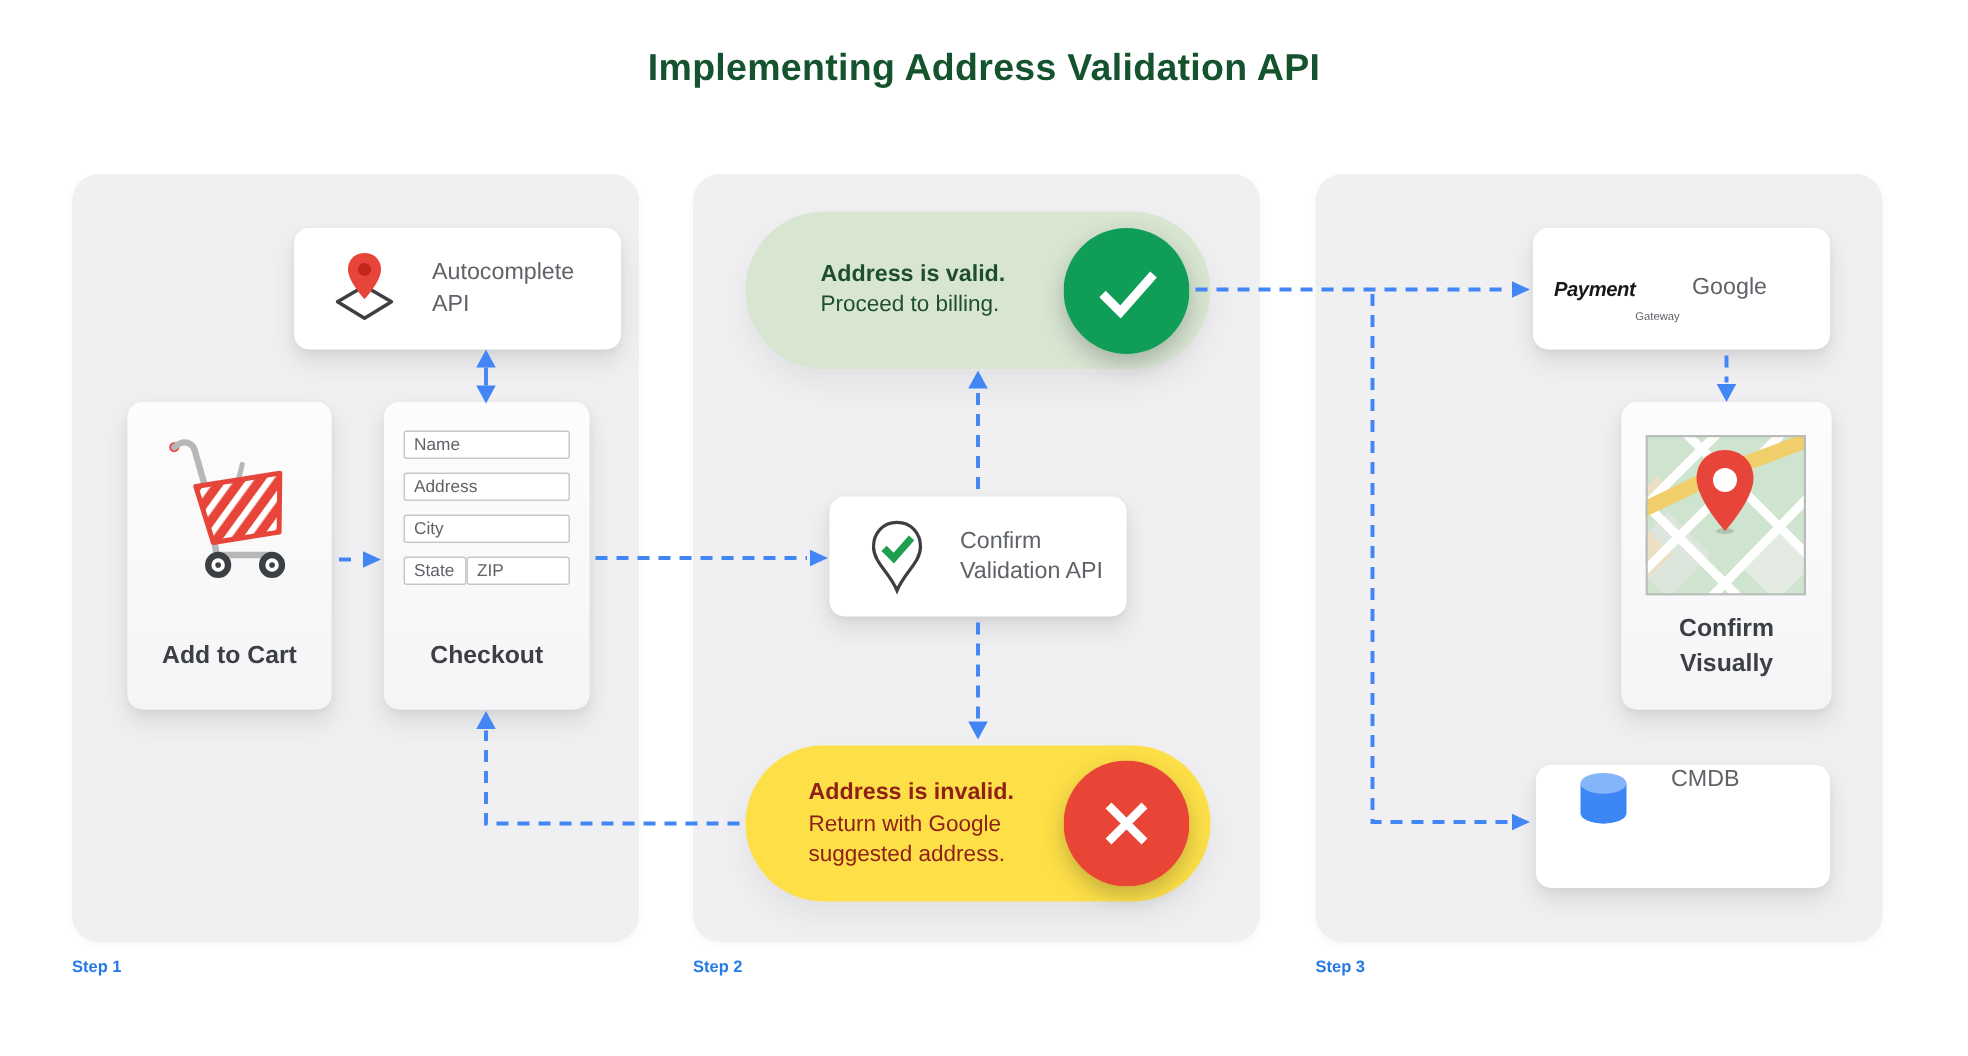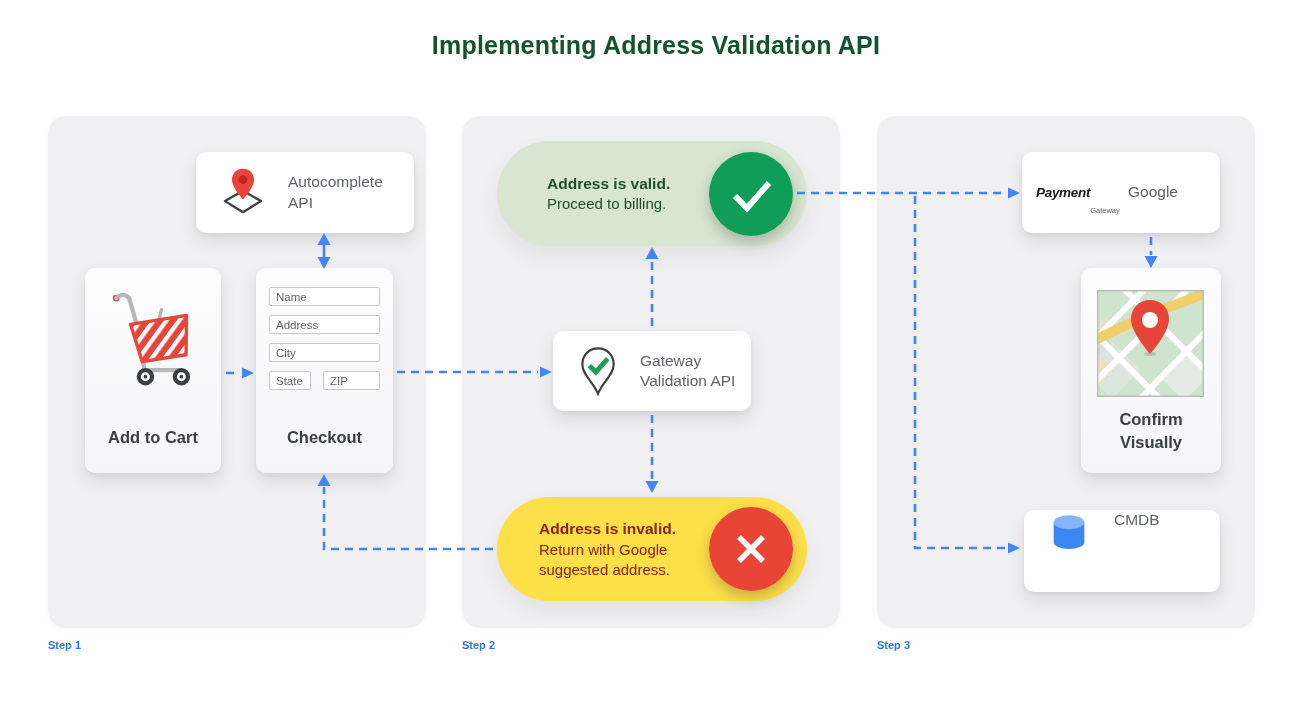--- a/index.html
+++ b/index.html
@@ -22,21 +22,21 @@
   #cart-card{left:37px;top:152px;width:136px;height:205px;background:linear-gradient(#fdfdfe,#f5f5f7);}
   #checkout-card{left:208px;top:152px;width:137px;height:205px;background:linear-gradient(#fdfdfe,#f5f5f7);}
   .big-card-label{position:absolute;bottom:26px;left:0;width:100%;text-align:center;
     font-weight:700;font-size:16.5px;color:#3c4043;}
   .cart-icon-wrap{position:absolute;top:16px;left:50%;transform:translateX(-50%);}
   .fields{padding:19px 13px 0 13px;}
   .field{display:block;width:100%;height:19px;border:1.5px solid #c6c9cc;border-radius:2px;
     background:#fff;font-family:"Liberation Sans",sans-serif;font-size:11.5px;color:#5f6368;
     padding:2px 6px;box-sizing:border-box;margin-bottom:9px;outline:none;}
   .field::placeholder{color:#5f6368;opacity:1;}
-  .field-row{display:flex;gap:12px;}
+  .field-row{display:flex;gap:0;}
   .field-row .field-state{width:42px;flex:none;}
   .field-row .field-zip{flex:1;}
 
   
   .pill{position:absolute;width:310px;border-radius:53px;box-shadow:0 10px 20px rgba(60,64,67,.08);}
   #valid-pill{left:35px;top:25px;height:105px;background:#d7e5d1;color:#1e4e2c;}
   #invalid-pill{left:35px;top:381px;height:104px;background:#fde047;color:#8f2018;}
   .pill-text{position:absolute;top:50%;transform:translateY(-50%);}
   #valid-pill .pill-text{left:50px;width:180px;}
   #invalid-pill .pill-text{left:42px;width:178px;}
@@ -138,21 +138,21 @@
       </span>
     </div>
 
     <div class="card api-card" id="validation-card">
       <span style="line-height:0;">
         <svg width="54" height="54" viewBox="0 0 100 100">
           <path d="M50 8 C33 8 21 21 21 38 C21 57 41 70 50 92 C59 70 79 57 79 38 C79 21 67 8 50 8 Z" fill="#ffffff" stroke="#3c4043" stroke-width="4"></path>
           <path d="M34 40 L46 52 L68 27" stroke="#1e9e4f" stroke-width="9" fill="none"></path>
         </svg>
       </span>
-      <span class="api-label" style="width:112px">Gateway Validation API</span>
+      <span class="api-label" style="width:112px">Confirm Validation API</span>
     </div>
 
     <div class="pill" id="invalid-pill">
       <div class="pill-text">
         <div class="pill-title">Address is invalid.</div>
         <div class="pill-sub">Return with Google suggested address.</div>
       </div>
       <span class="pill-circle">
         <svg width="84" height="84" viewBox="0 0 84 84">
           <circle cx="42" cy="42" r="42" fill="#e94537"></circle>

